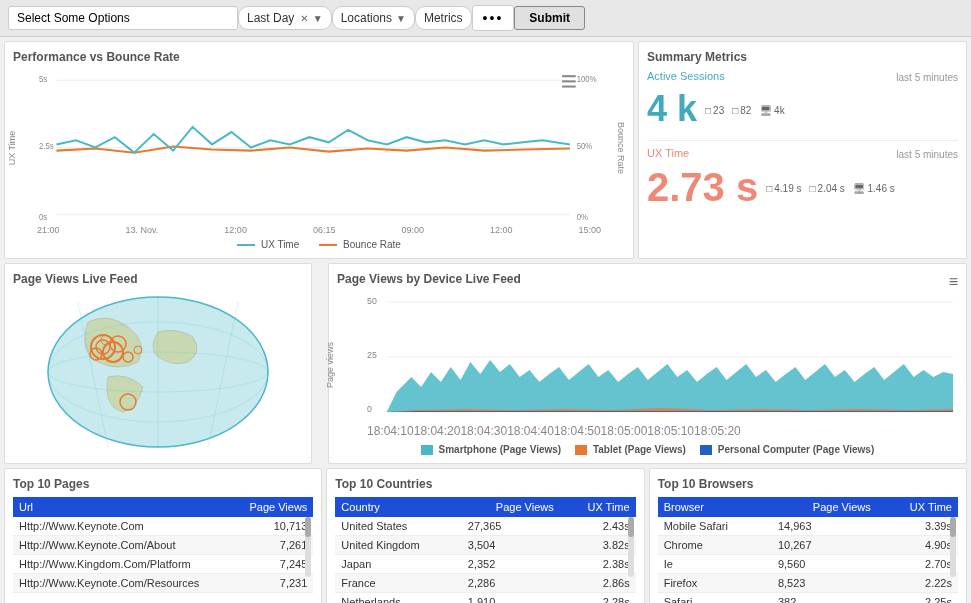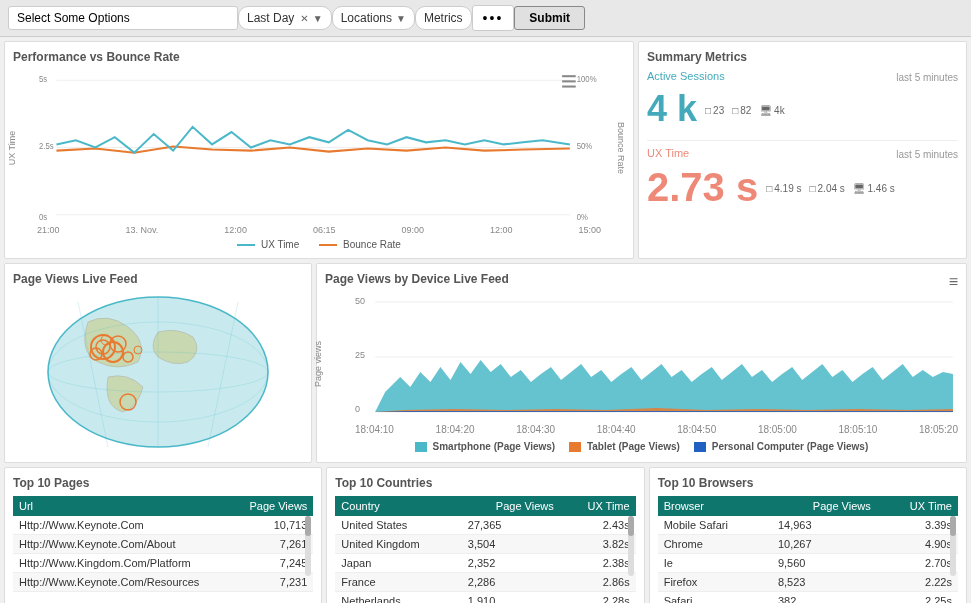--- a/index.html
+++ b/index.html
@@ -52,34 +52,34 @@
     .metric-block { margin-bottom: 10px; }
     .metric-label { color: #4ab; font-size: 11px; margin-bottom: 2px; }
     .metric-label.orange { color: #e87; }
     .metric-value { font-size: 36px; font-weight: bold; color: #4ab; display: inline-block; }
     .metric-value.orange { color: #e87; font-size: 40px; }
     .metric-devices { display: flex; gap: 8px; font-size: 10px; color: #666; margin-top: 2px; }
     .metric-devices span { display: flex; align-items: center; gap: 2px; }
     .metric-right { float: right; font-size: 10px; color: #999; }
 
     
-    .row2 { display: flex; gap: 4px; }
+    .row2 { display: flex; gap: 16px; }
     .globe-panel { flex: 0 0 308px; min-height: 200px; }
     .device-panel { flex: 1; }
 
     
     .globe-container { width: 260px; height: 160px; margin: 0 auto; position: relative; }
     .legend-line { width: 18px; height: 2px; display: inline-block; margin-right: 3px; vertical-align: middle; }
 
     
     .row3 { display: flex; gap: 4px; }
     .table-panel { flex: 1; }
 
     table.data-table { width: 100%; border-collapse: collapse; font-size: 11px; }
-    table.data-table thead tr { background: #0f766e; color: #fff; }
+    table.data-table thead tr { background: #1d4ed8; color: #fff; }
     table.data-table thead th { padding: 4px 6px; text-align: left; font-weight: normal; }
     table.data-table tbody tr { border-bottom: 1px solid #eee; }
     table.data-table tbody tr:nth-child(even) { background: #f7f7f7; }
     table.data-table tbody td { padding: 3px 6px; }
     table.data-table tbody td:last-child { text-align: right; }
 
     .scroll-indicator {
       position: absolute; right: 2px; top: 20px; width: 6px; height: 60px;
       background: #ddd; border-radius: 3px;
     }
@@ -95,21 +95,21 @@
     .y-label-right {
       position: absolute; right: -22px; top: 50%; transform: translateY(-50%) rotate(90deg);
       font-size: 9px; color: #888; white-space: nowrap;
     }
     .chart-wrapper { position: relative; padding: 0 24px 0 24px; }
     .x-axis-labels { display: flex; justify-content: space-between; font-size: 9px; color: #888; padding: 0 24px; }
 
     .perf-legend { display: flex; gap: 20px; font-size: 10px; color: #555; justify-content: center; margin-top: 4px; }
 
     .device-chart-area { position: relative; height: 130px; }
-    .device-x-labels { display: flex; justify-content: space-between; font-size: 10px; color: #888; margin-top: 2px; }
+    .device-x-labels { display: flex; font-size: 12px; color: #888; margin-top: 2px; }
     .device-y-label { position: absolute; left: -30px; top: 50%; transform: translateY(-50%) rotate(-90deg); font-size: 9px; color: #888; white-space: nowrap; }
     .device-chart-wrapper { position: relative; padding-left: 30px; }
 
     .device-legend { display: flex; gap: 14px; font-size: 10px; color: #555; margin-top: 6px; justify-content: center; font-weight: bold; }
     .legend-rect { width: 12px; height: 10px; display: inline-block; margin-right: 3px; vertical-align: middle; }
   </style>
 </head>
 <body>
 
 <div class="top-bar">

